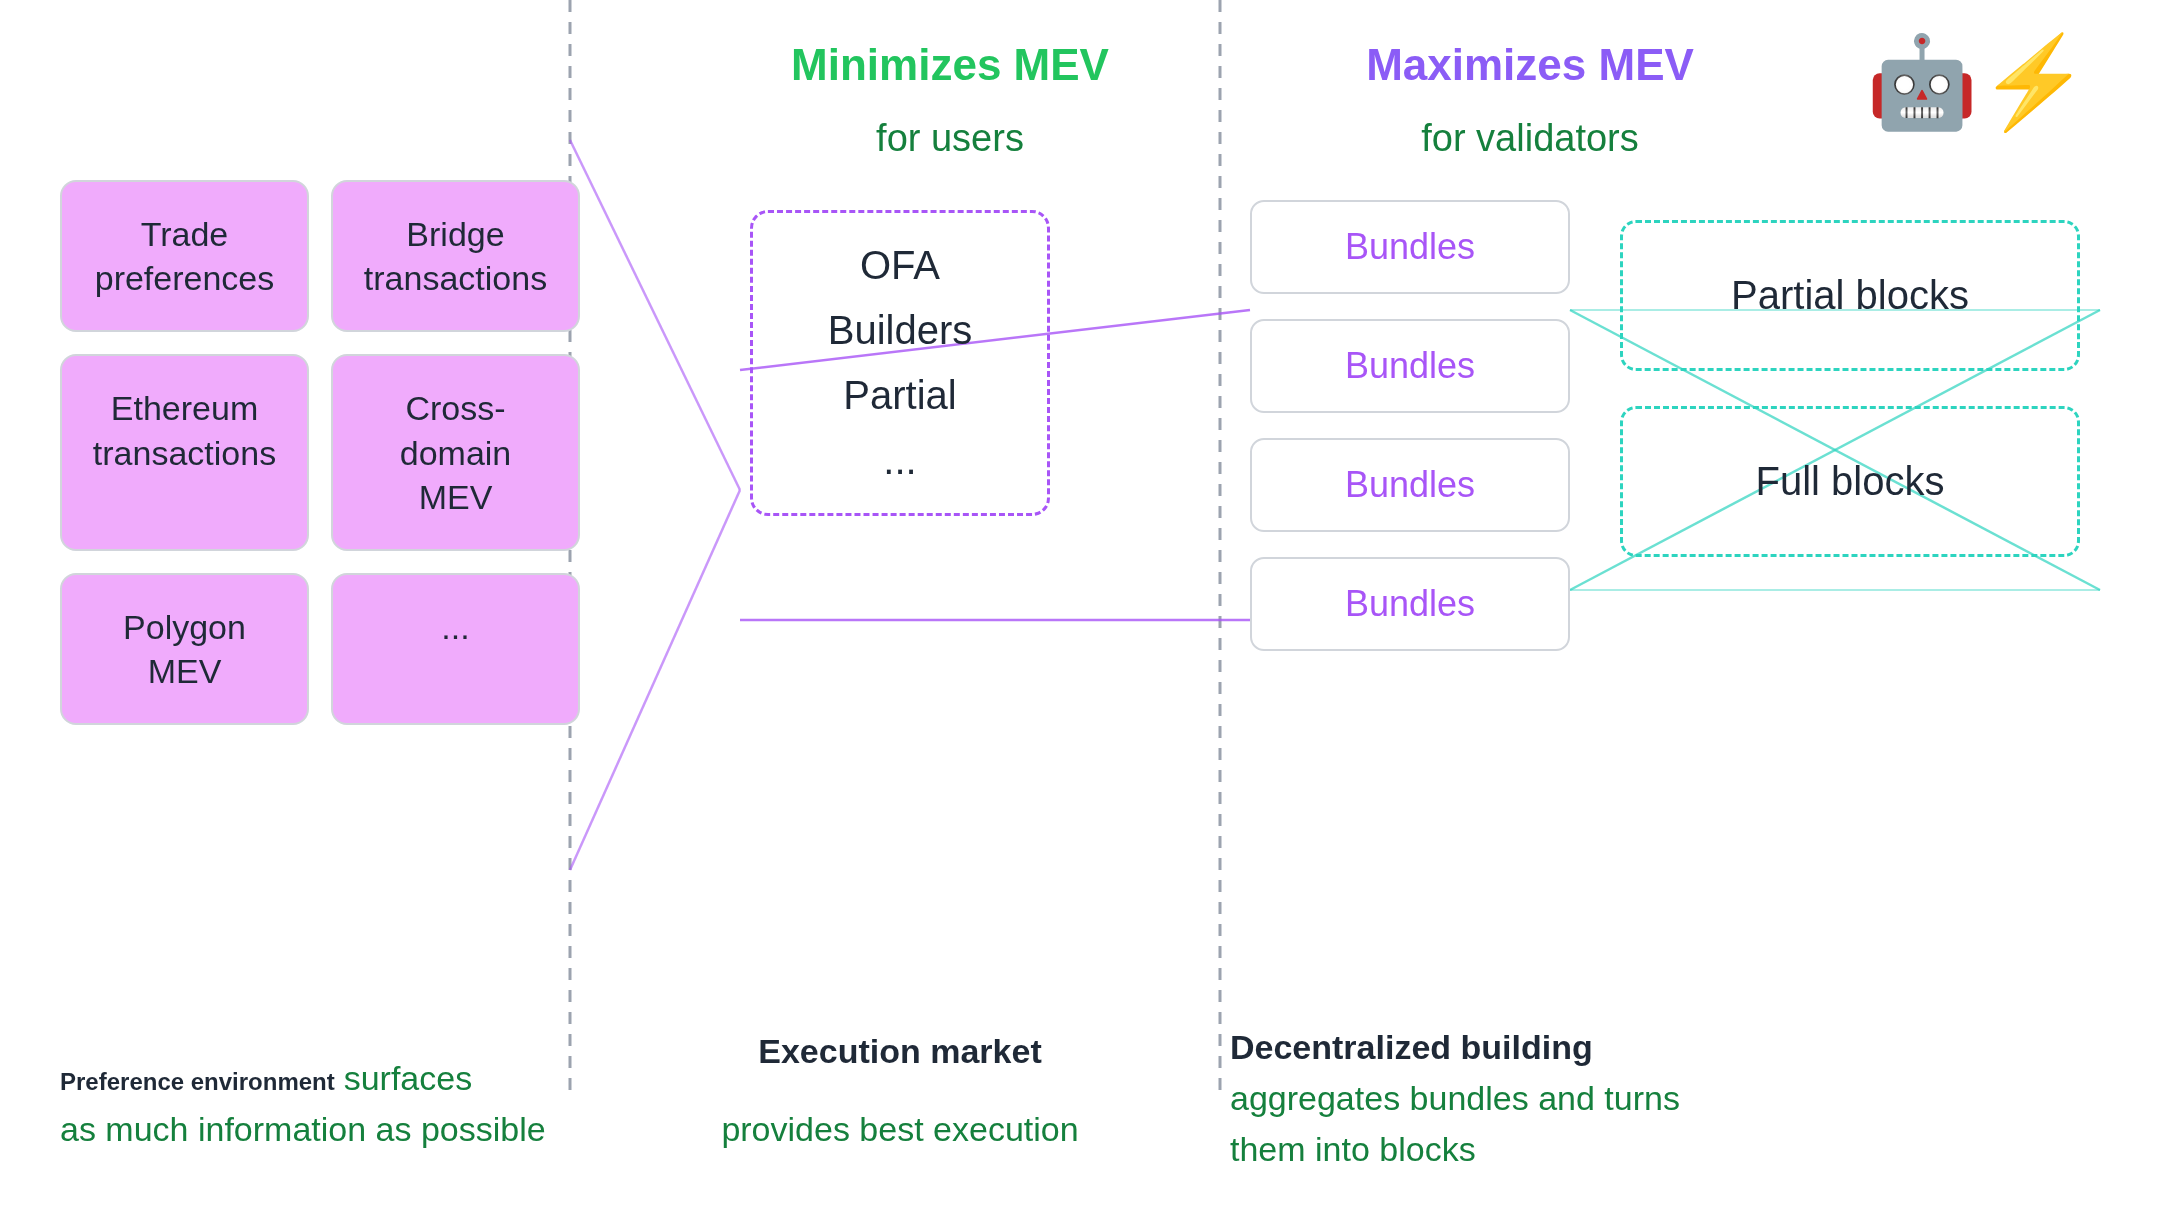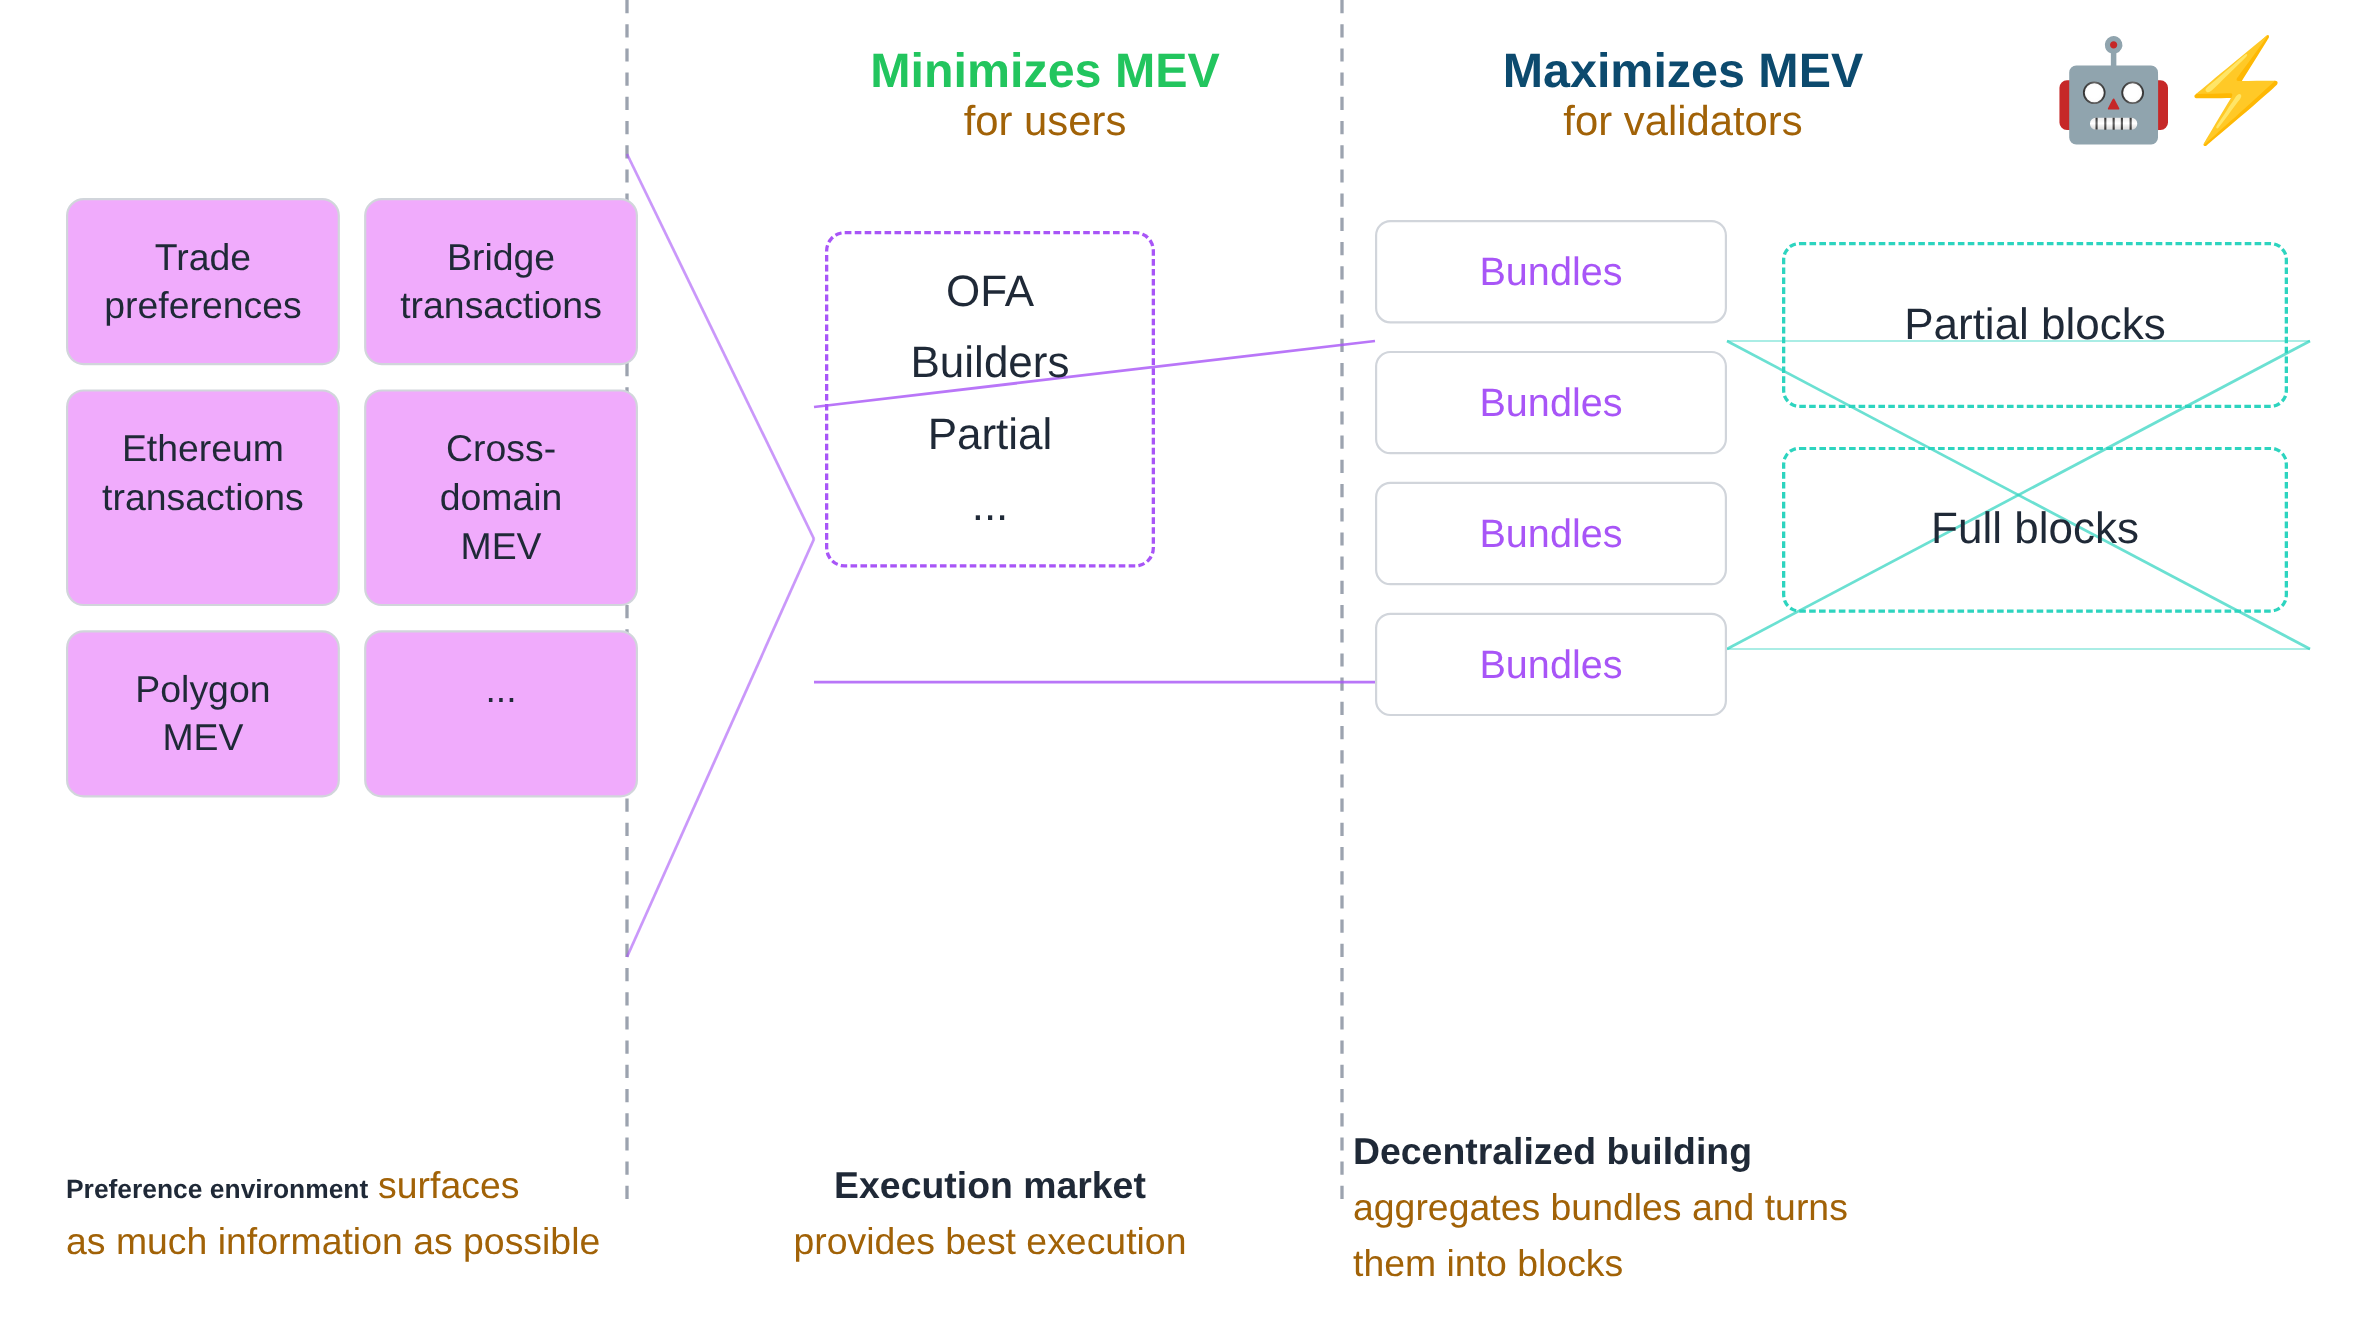--- a/index.html
+++ b/index.html
@@ -114,23 +114,23 @@
     .bottom-right {
       position: absolute;
       bottom: 40px;
       left: 1230px;
       width: 680px;
       font-size: 32px;
       line-height: 1.5;
     }
 
     .text-bold { font-weight: 700; color: #1f2937; }
-    .text-gray { color: #a16207; }
+    .text-gray { color: #15803d; margin-top: 27px; }
     .text-green { color: #22c55e; }
-    .text-red { color: #0c4a6e; }
+    .text-red { color: #8b5cf6; }
 
     
     .header-minimize {
       position: absolute;
       top: 40px;
       left: 660px;
       text-align: center;
       width: 580px;
     }
 

